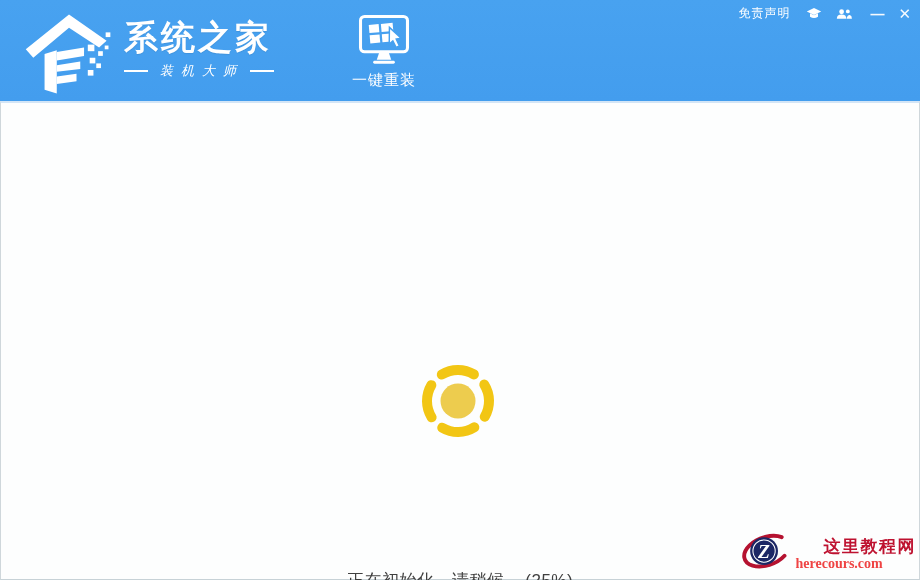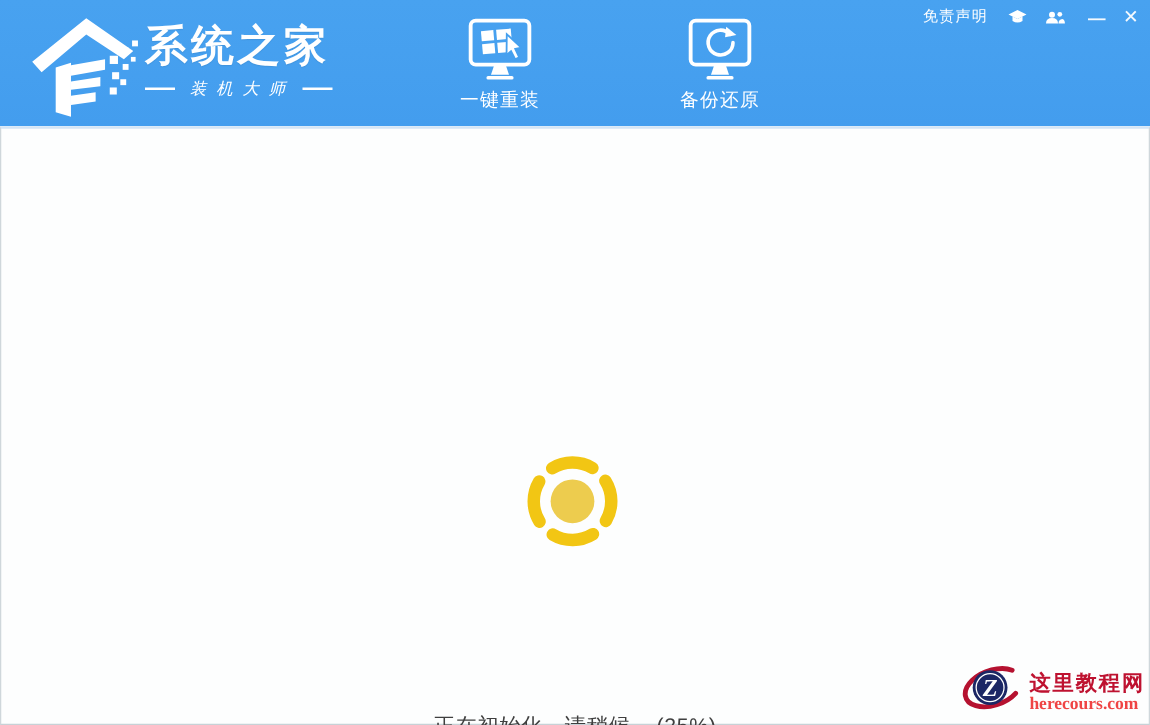--- a/index.html
+++ b/index.html
@@ -7,30 +7,30 @@
   .window {
     position:relative; width:920px; height:580px; overflow:hidden; background:#fff;
   }
   
   .header {
     position:absolute; top:0; left:0; width:920px; height:101px;
     background:linear-gradient(180deg,#48A2F0 0%,#439DEE 100%);
   }
   .brand { position:absolute; left:22px; top:6px; display:flex; align-items:flex-start; }
   .brand-logo { margin-top:4px; }
-  .brand-text { margin-top:12px; }
+  .brand-text { margin-left:8px; margin-top:12px; }
   .brand-title {
     color:#fff; font-size:34px; font-weight:bold; letter-spacing:3px; line-height:38px;
     text-shadow:0 1px 1px rgba(0,0,0,0.08);
   }
   .brand-subtitle-row { display:flex; align-items:center; justify-content:center; margin-top:6px; }
   .brand-dash { width:24px; height:2px; background:#fff; }
   .brand-subtitle { color:#fff; font-size:13px; letter-spacing:8px; margin:0 6px 0 12px;font-style:italic; }
   
-  .tabs { position:absolute; left:312px; top:0; height:101px; display:flex; }
+  .tabs { position:absolute; left:296px; top:0; height:101px; display:flex; }
   .tab {
     width:176px; height:101px; display:flex; flex-direction:column; align-items:center;
     padding-top:11px; cursor:pointer; color:#fff;
   }
   .tab.active {
     background:linear-gradient(180deg,#4FA9F3 0%,#2E97F3 55%,#1787F2 100%);
   }
   .tab-icon { height:58px; display:flex; align-items:center; justify-content:center; }
   .tab-label { font-size:15px; margin-top:2px; letter-spacing:1px; }
   
@@ -54,21 +54,21 @@
   .spinner { position:absolute; left:418px; top:259px; }
   .status-text {
     position:absolute; top:466px; left:0; width:100%; text-align:center;
     font-size:17px; color:#3F3F3F; letter-spacing:0.5px;
   }
   
   .watermark {
     position:absolute; right:3px; bottom:2px; display:flex; align-items:center;
   }
   .wm-texts { margin-left:5px; display:flex; flex-direction:column; }
-  .wm-name { color:#BE1230; font-size:17px; font-weight:bold; letter-spacing:1.5px; line-height:19px; }
+  .wm-name { color:#BE1230; font-size:17px; font-weight:bold; letter-spacing:1.5px; line-height:19px;margin-left:28px; }
   .wm-domain { color:#ef4444; font-size:14px; font-weight:bold; font-family:"Liberation Serif","DejaVu Serif",serif; line-height:15px; }
 </style>
 </head>
 <body>
 
 <div class="window">
 
   <div class="header">
 
     <div class="brand">
@@ -113,32 +113,20 @@
             </g>
             <polygon points="37,16 50,28 44.5,29 48,36.5 44.4,38.2 40.8,31 36.8,34.5" fill="#fff" stroke="#45A0EF" stroke-width="1.6"></polygon>
             <path d="M26,43 h10 l3,9 h-16 Z" fill="#fff"></path>
             <rect x="19" y="53" width="24" height="3.2" rx="1.5" fill="#fff"></rect>
           </svg>
         </span>
         <span class="tab-label">一键重装</span>
       </div>
 
 
-      <div class="tab">
-        <span class="tab-icon">
-          <svg width="56" height="56" viewBox="0 0 62 60">
-            <rect x="5" y="4" width="52" height="39" rx="4.5" fill="none" stroke="#fff" stroke-width="3.4"></rect>
-            <path d="M39.8,16.2 a11,11 0 1,0 2.7,7.3" fill="none" stroke="#fff" stroke-width="3.2" stroke-linecap="round"></path>
-            <polygon points="36.5,9.5 45.5,16.8 35.5,18.8" fill="#fff"></polygon>
-            <path d="M26,43 h10 l3,9 h-16 Z" fill="#fff"></path>
-            <rect x="19" y="53" width="24" height="3.2" rx="1.5" fill="#fff"></rect>
-          </svg>
-        </span>
-        <span class="tab-label">备份还原</span>
-      </div>
 
     </div>
 
     <div class="topbar">
       <span class="disclaimer">免责声明</span>
       <span class="util-icon">
         <svg width="16" height="13" viewBox="0 0 20 16">
           <polygon points="10,1 19,5.5 10,10 1,5.5" fill="#fff"></polygon>
           <path d="M5,7.6 V12 q5,3.2 10,0 V7.6 L10,10.2 Z" fill="#fff"></path>
         </svg>

